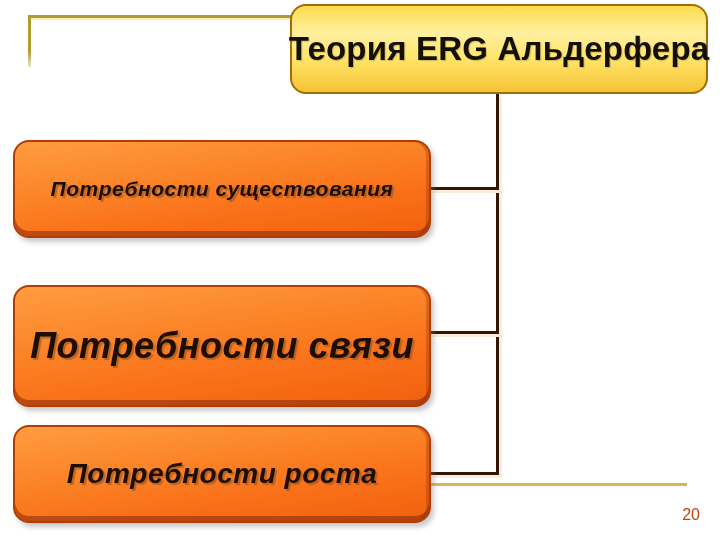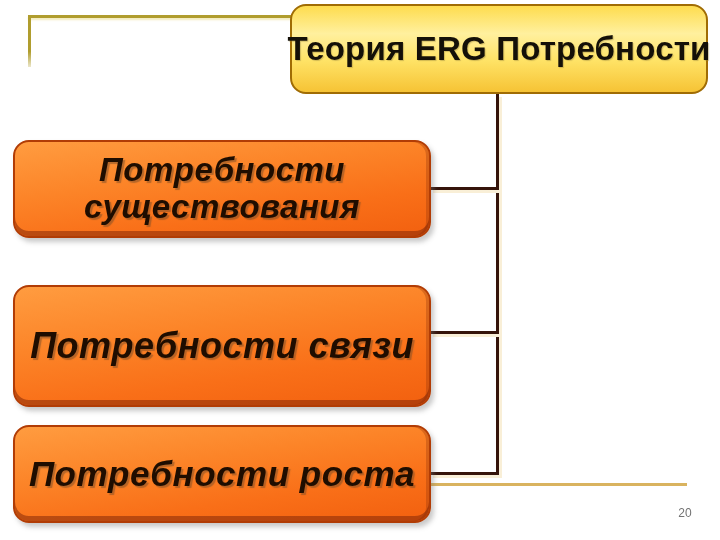--- a/index.html
+++ b/index.html
@@ -101,44 +101,44 @@
 
   .need-label {
     font-weight: bold;
     font-style: italic;
     color: #1f0d00;
     text-align: center;
     line-height: 1.12;
     letter-spacing: 0.5px;
     text-shadow: 2px 2px 1px rgba(125,78,40,0.55);
   }
-  .box1 .need-label { font-size: 33px; max-width: 350px; }
+  .box1 .need-label { font-size: 21px; max-width: 350px; }
   .box2 .need-label { font-size: 36px; white-space: nowrap; }
-  .box3 .need-label { font-size: 35px; white-space: nowrap; }
+  .box3 .need-label { font-size: 28px; white-space: nowrap; }
 
   
   .page-number {
     position: absolute;
     left: 670px; top: 506px;
     width: 30px;
-    font-size: 12px;
-    color: #737373;
-    text-align: center;
+    font-size: 16px;
+    color: #c2410c;
+    text-align: right;
   }
 </style>
 </head>
 <body>
 
 <div class="slide">
 
   <div class="corner-line-h"></div>
   <div class="corner-line-v"></div>
 
   <div class="title-box">
-    <span class="title-text">Теория ERG Потребности</span>
+    <span class="title-text">Теория ERG Альдерфера</span>
   </div>
 
   <div class="connector vline"></div>
   <div class="connector hline1"></div>
   <div class="connector hline2"></div>
   <div class="connector hline3"></div>
 
   <div class="bottom-accent-line"></div>
 
   <div class="need-box box1">

